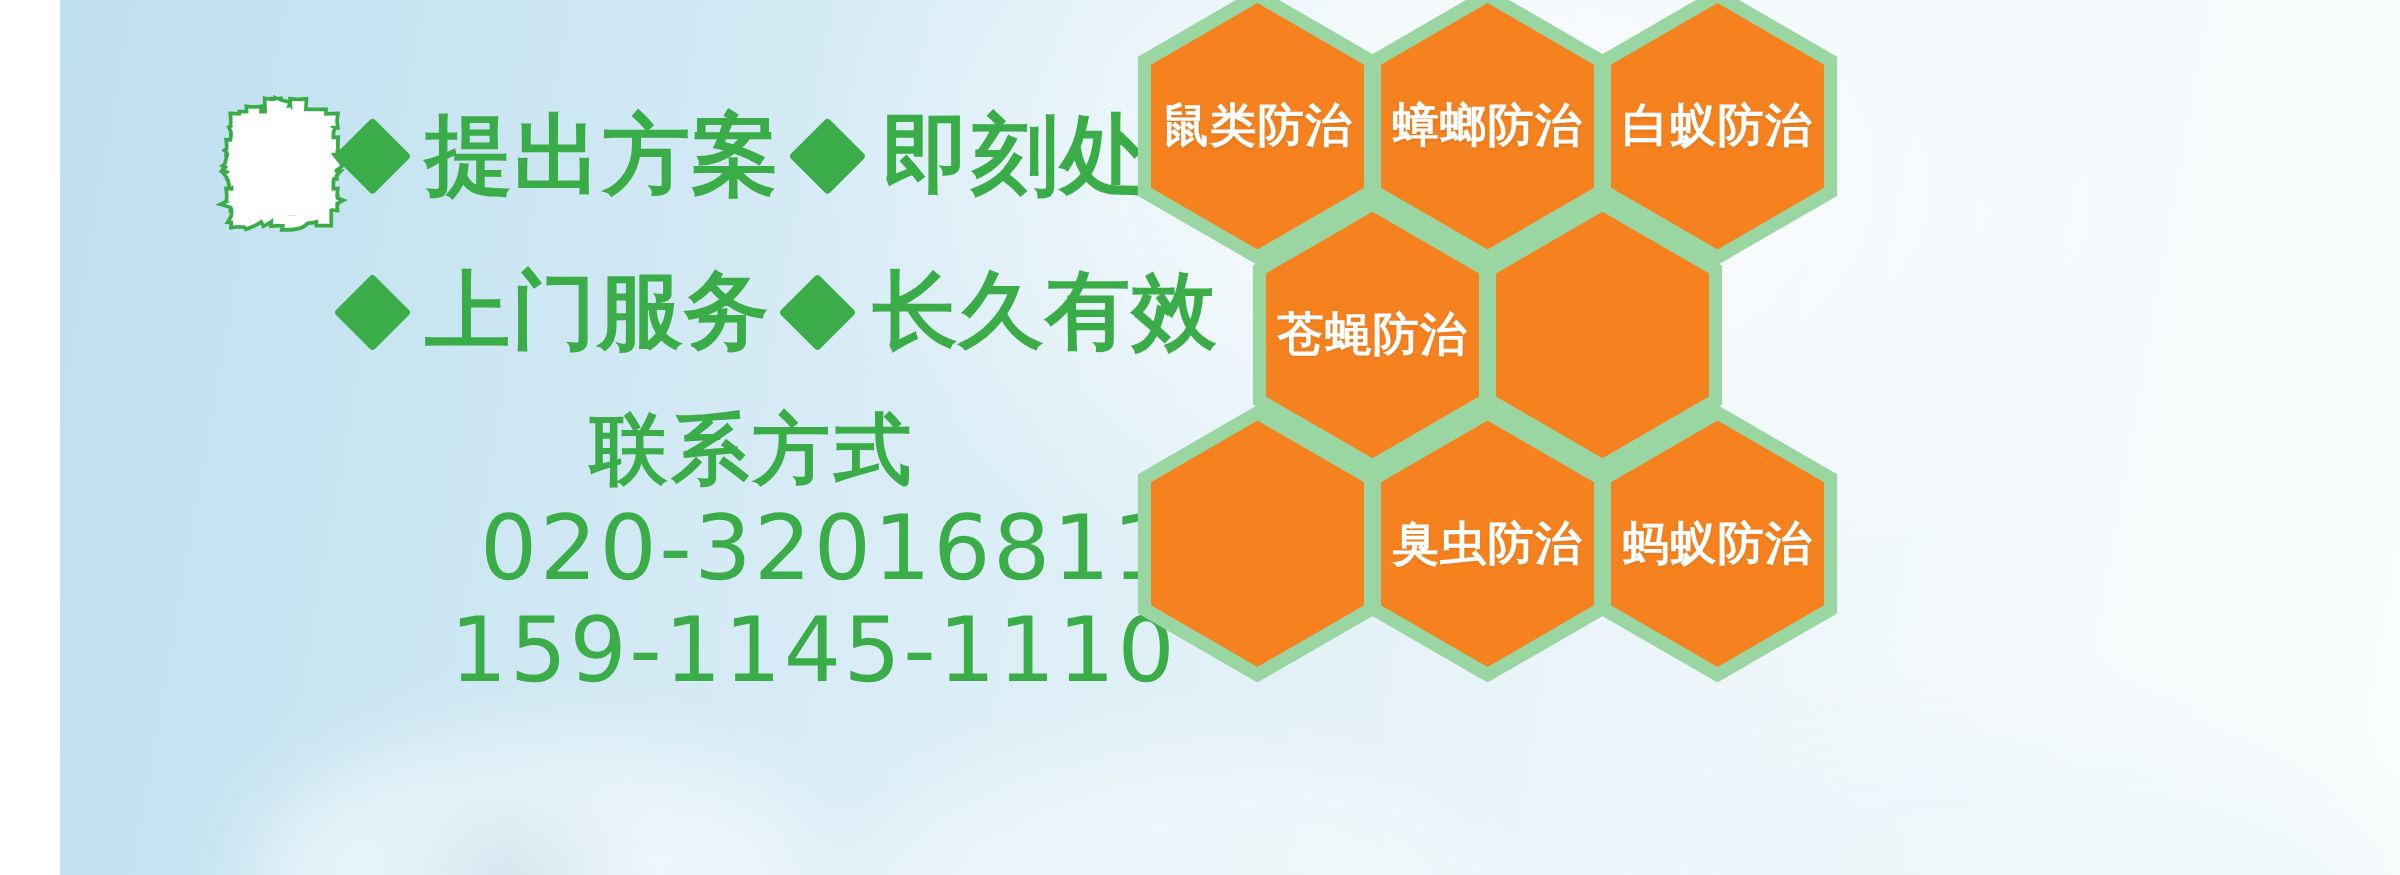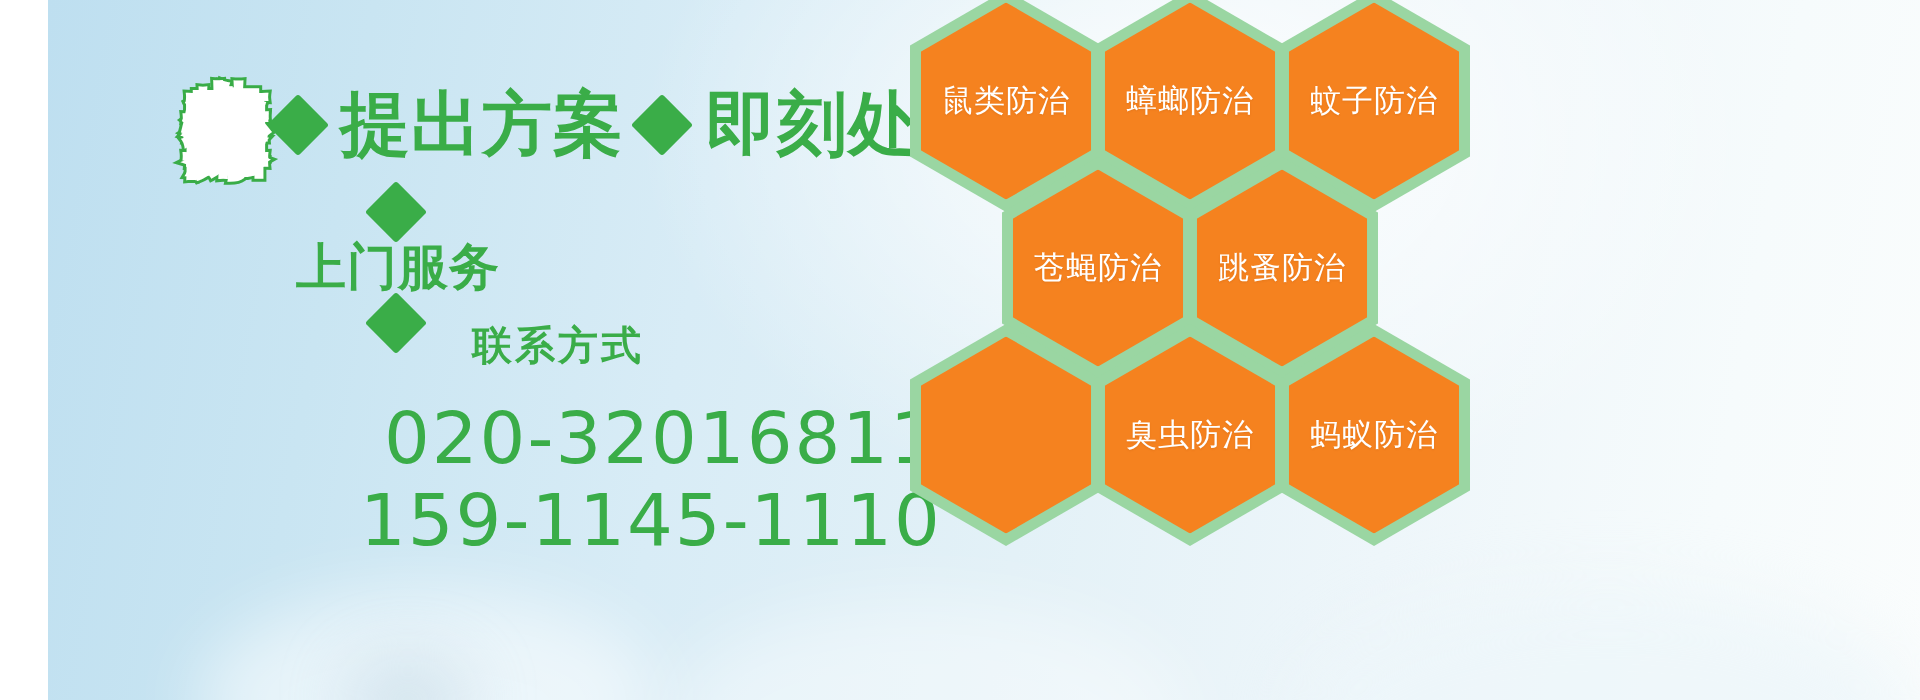--- a/index.html
+++ b/index.html
@@ -34,32 +34,32 @@
     white-space:nowrap;
   }
 
   
   .feature-row{
     position:absolute;display:flex;align-items:center;
     color:#3aad48;font-weight:bold;white-space:nowrap;
     font-family:"DejaVu Sans","Liberation Sans",sans-serif;
   }
   #feature-row-1{left:228px;top:78px;font-size:70px;}
-  #feature-row-2{left:228px;top:190px;font-size:50px;flex-direction:column;}
+  #feature-row-2{left:228px;top:204px;font-size:68px;}
   .diamond{
     display:inline-block;width:44px;height:44px;background:#3aad48;
     transform:rotate(45deg);border-radius:3px;flex:none;
   }
   .feature-text{margin:0 16px 0 20px;letter-spacing:1px;}
   .feature-text.second{margin-left:22px;}
 
   
   #contact-title{
     position:absolute;left:424px;top:318px;
-    font-size:40px;font-weight:bold;color:#3aad48;letter-spacing:3px;
+    font-size:62px;font-weight:bold;color:#3aad48;letter-spacing:3px;
     font-family:"DejaVu Sans","Liberation Sans",sans-serif;white-space:nowrap;
   }
   .phone{
     position:absolute;font-weight:normal;color:#3aad48;
     font-family:"DejaVu Sans","Liberation Sans",sans-serif;white-space:nowrap;
   }
   #phone-1{left:336px;top:396px;font-size:72px;letter-spacing:2px;}
   #phone-2{left:312px;top:478px;font-size:72px;letter-spacing:2px;}
 
   
@@ -71,22 +71,22 @@
   .hex .shell,.hex .core{
     position:absolute;left:0;top:0;width:100%;height:100%;
     clip-path:polygon(50% 0%,100% 25%,100% 75%,50% 100%,0% 75%,0% 25%);
   }
   .hex .shell{background:#9ad6a2;}
   .hex .core{
     transform:scale(.888);
     background:#f5821f;
   }
   .hex .hex-label{
-    position:relative;z-index:3;color:#ffffff;font-weight:normal;
-    font-size:31px;letter-spacing:1px;white-space:nowrap;
+    position:relative;z-index:3;color:#ffffff;font-weight:bold;
+    font-size:37px;letter-spacing:1px;white-space:nowrap;
     font-family:"DejaVu Sans","Liberation Sans",sans-serif;
     text-shadow:0 1px 2px rgba(150,70,0,.18);
   }
 </style>
 </head>
 <body>
 
 <div id="banner">
 
   <div class="blob b1"></div>
@@ -100,20 +100,21 @@
     <span class="diamond"></span>
     <span class="feature-text">提出方案</span>
     <span class="diamond"></span>
     <span class="feature-text second">即刻处理</span>
   </div>
 
   <div class="feature-row" id="feature-row-2">
     <span class="diamond"></span>
     <span class="feature-text">上门服务</span>
     <span class="diamond"></span>
+    <span class="feature-text second">长久有效</span>
   </div>
 
   <div id="contact-title">联系方式</div>
   <div class="phone" id="phone-1">020-32016811</div>
   <div class="phone" id="phone-2">159-1145-1110</div>
 
   <div id="honeycomb">
 
     <div class="hex" style="left:10px;top:8px;">
       <span class="shell"></span>
@@ -123,33 +124,32 @@
 
     <div class="hex" style="left:194px;top:8px;">
       <span class="shell"></span>
       <span class="core"></span>
       <span class="hex-label">蟑螂防治</span>
     </div>
 
     <div class="hex" style="left:378px;top:8px;">
       <span class="shell"></span>
       <span class="core"></span>
-      <span class="hex-label">蚊子防治</span>
+      <span class="hex-label">白蚁防治</span>
     </div>
 
     <div class="hex" style="left:102px;top:175px;text-align:center;">
       <span class="shell"></span>
       <span class="core"></span>
       <span class="hex-label">苍蝇防治</span>
     </div>
 
     <div class="hex" style="left:286px;top:175px;">
       <span class="shell"></span>
       <span class="core"></span>
-      <span class="hex-label">跳蚤防治</span>
     </div>
 
     <div class="hex" style="left:10px;top:342px;">
       <span class="shell"></span>
       <span class="core"></span>
     </div>
 
     <div class="hex" style="left:378px;top:342px;">
       <span class="shell"></span>
       <span class="core"></span>

